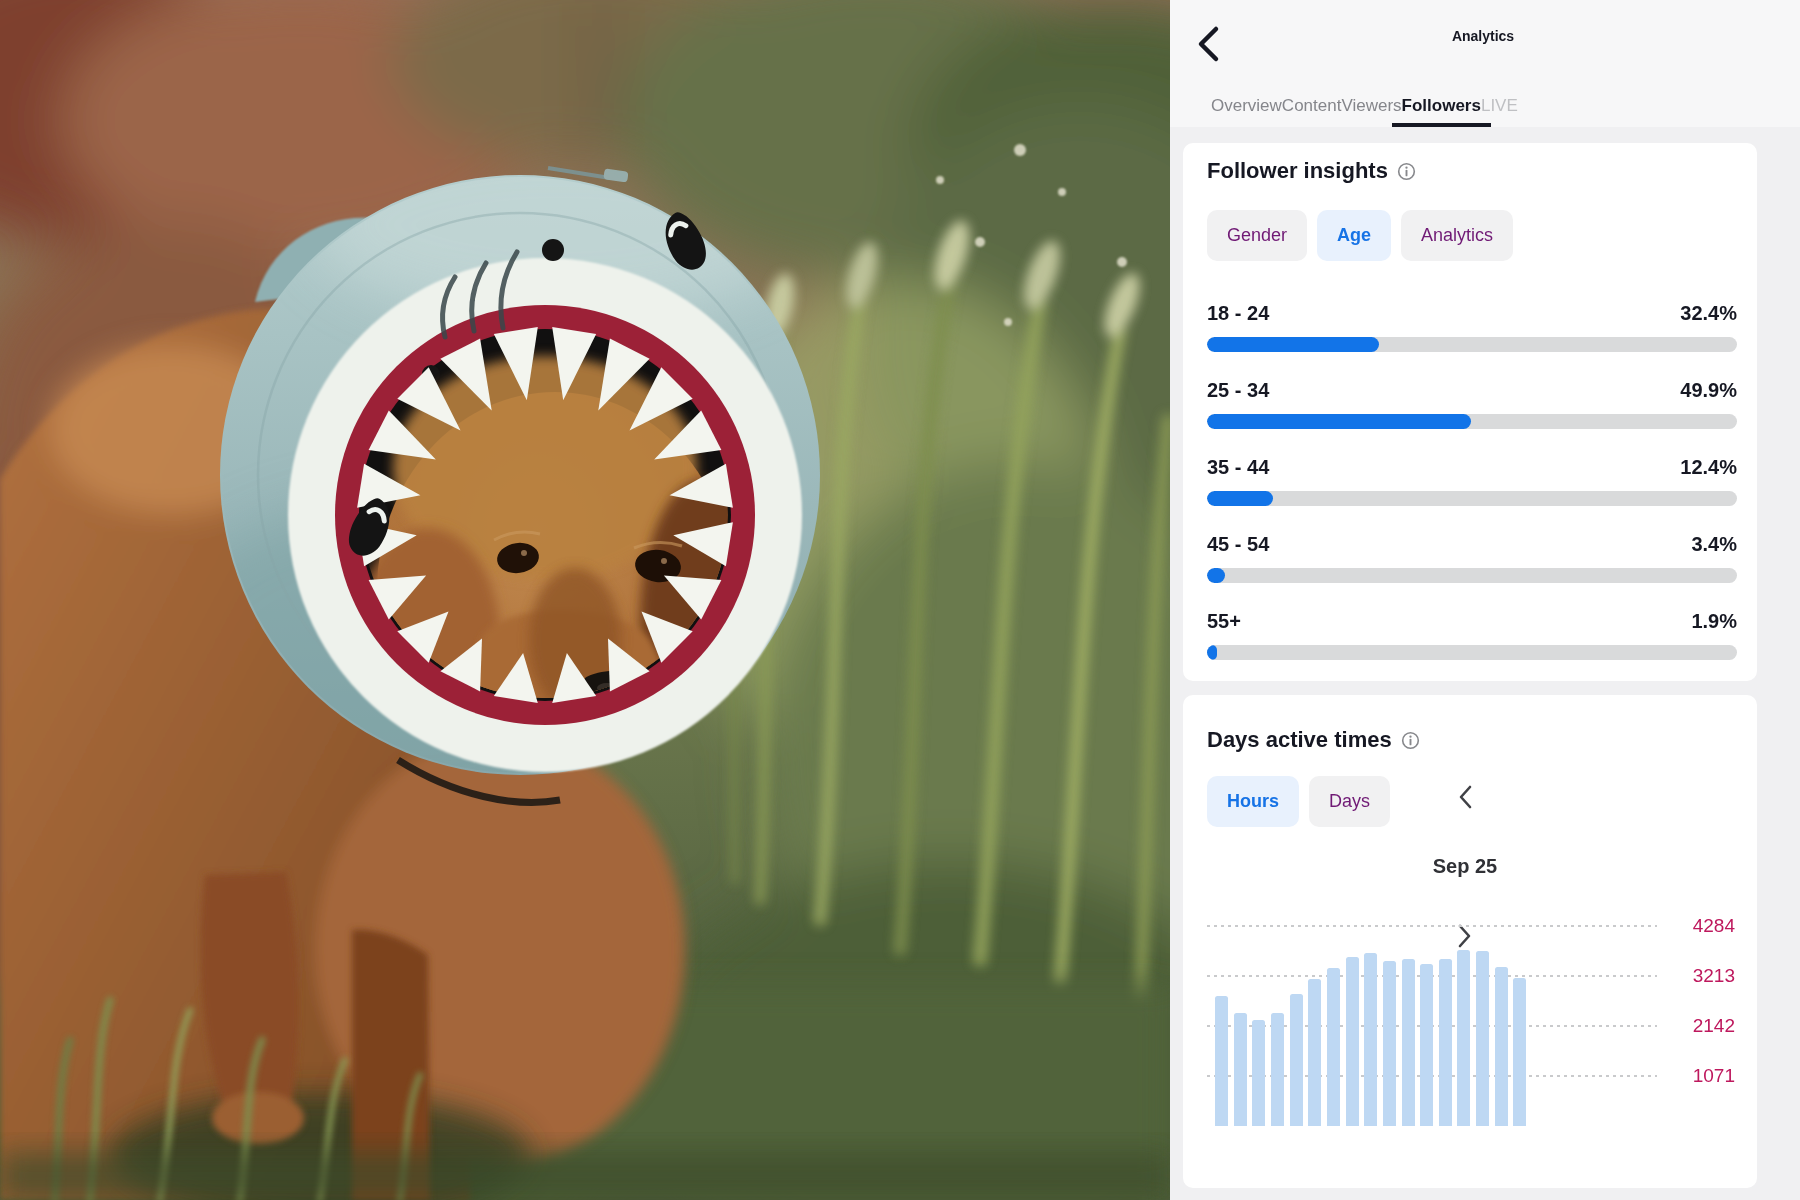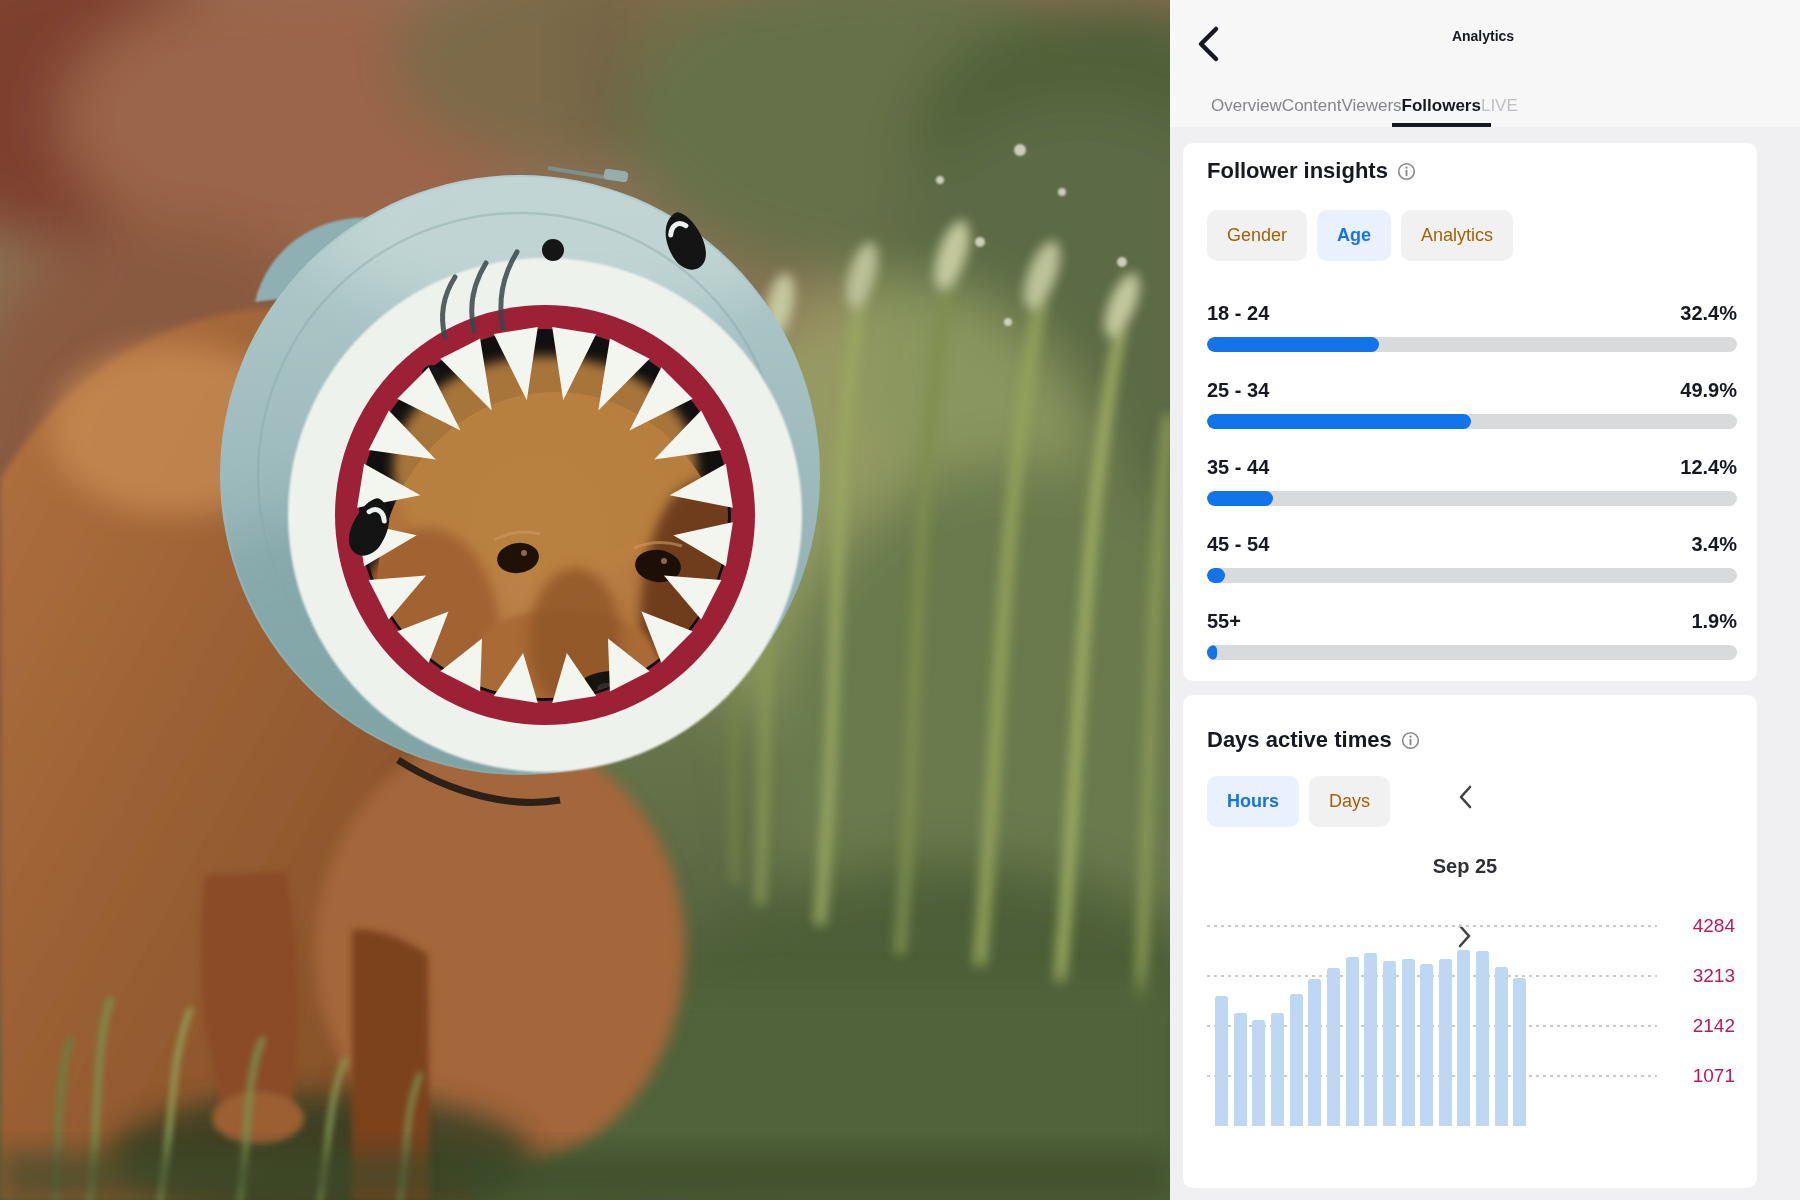--- a/index.html
+++ b/index.html
@@ -22,21 +22,21 @@
   .main{position:absolute;top:127px;left:0;width:630px;height:1073px;}
   .card{margin-left:13px;width:574px;background:#ffffff;border-radius:10px;box-sizing:border-box;}
   .card1{margin-top:16px;padding:15px 20px 21px 24px;}
   .card2{margin-top:14px;padding:32px 20px 0 24px;height:493px;overflow:hidden;}
   .h2row{display:flex;align-items:center;gap:9px;}
   .h2row h2{font-size:22px;line-height:26px;font-weight:700;color:#161823;margin:0;}
   .info{display:flex;cursor:pointer;}
   .chips{display:flex;gap:10px;}
   .card1 .chips{margin-top:26px;}
   .card2 .chips{margin-top:23px;}
-  .chip{height:51px;padding:0 20px;border-radius:10px;background:#f1f1f2;color:#a16207;
+  .chip{height:51px;padding:0 20px;border-radius:10px;background:#f1f1f2;color:#701a75;
         font-size:18px;font-weight:500;display:flex;align-items:center;border:none;cursor:pointer;
         font-family:inherit;}
   .chip.selected{background:#e8f1fd;color:#1673e6;font-weight:700;}
   #age-rows{margin-top:41px;}
   .age-row + .age-row{margin-top:27px;}
   .age-top{display:flex;justify-content:space-between;font-size:20px;line-height:22px;color:#161823;font-weight:600;}
   .track{margin-top:13px;height:15px;border-radius:8px;background:#d9dadb;position:relative;overflow:hidden;}
   .fill{position:absolute;left:0;top:0;bottom:0;border-radius:8px;background:#1274e8;}
   .summary{margin:22px 0 0;font-size:19px;line-height:27px;font-weight:700;color:#161823;max-width:505px;}
   .datenav{margin-top:25px;height:28px;width:516px;display:flex;align-items:center;justify-content:center;gap:46px;flex-direction:column;}

